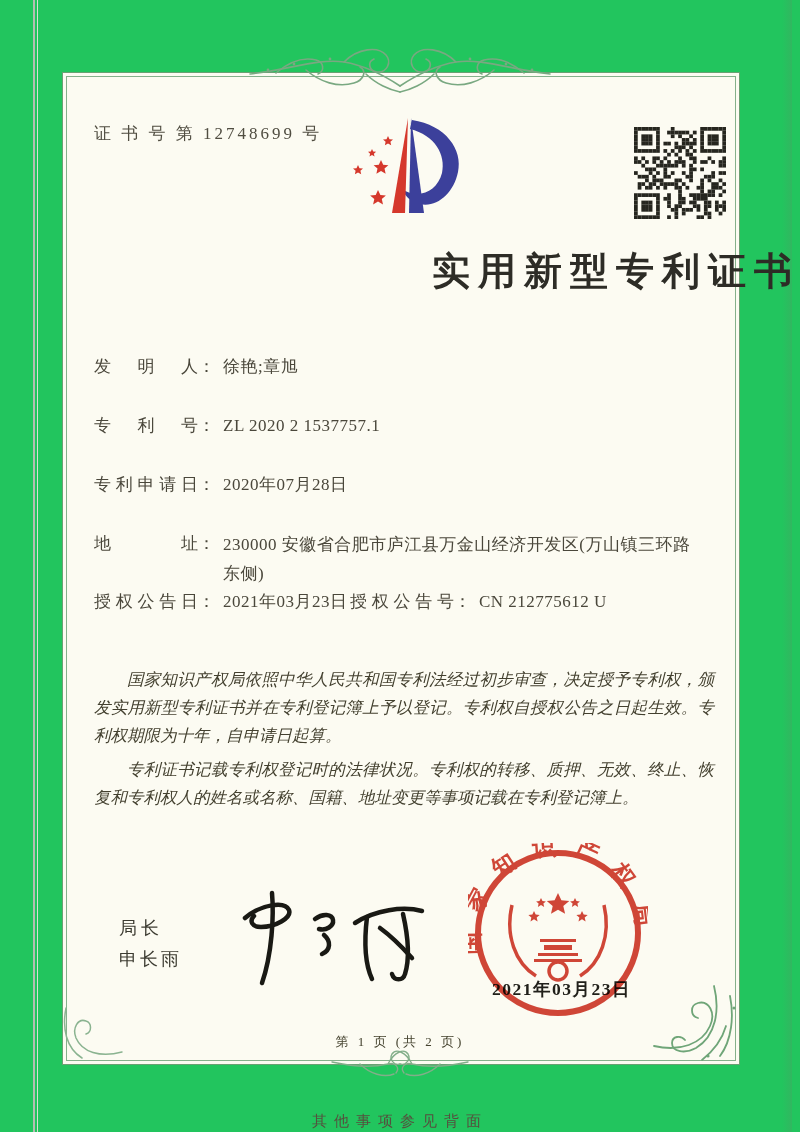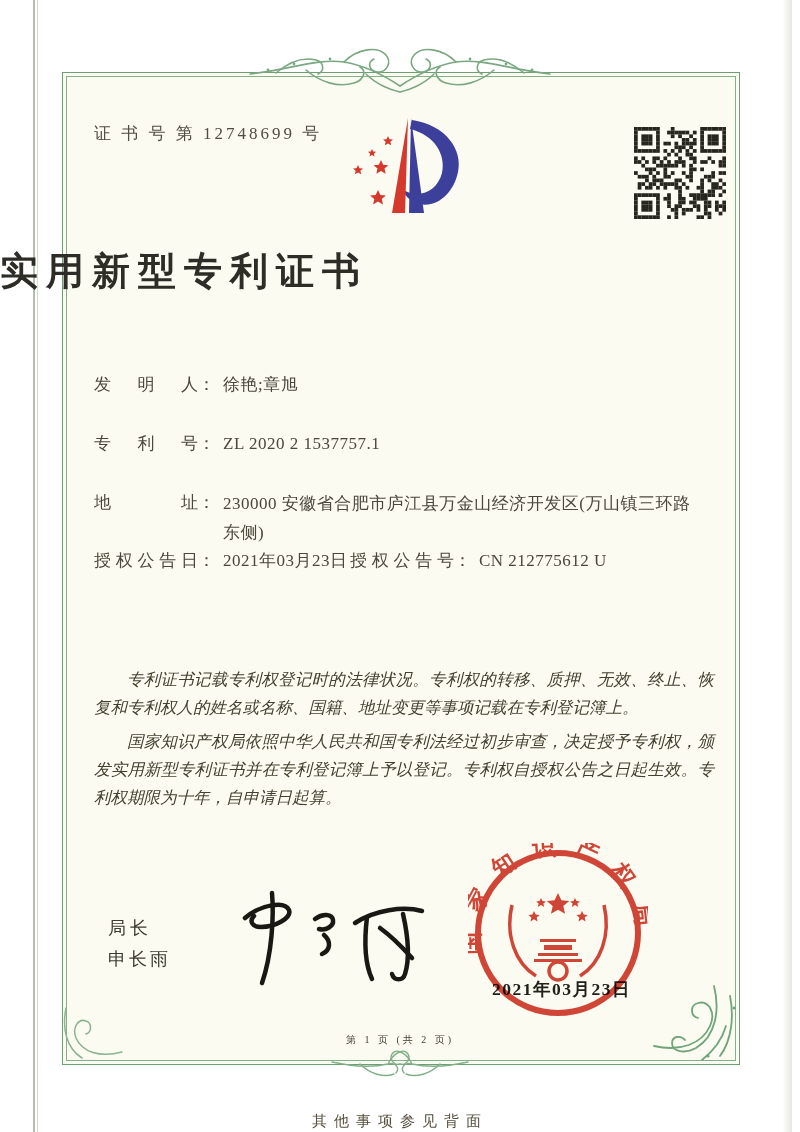--- a/index.html
+++ b/index.html
@@ -1,62 +1,62 @@
 <!DOCTYPE html>
 <html><head>
 <meta charset="utf-8">
 <style>
   html,body{margin:0;padding:0;background:#e9e8e2;}
-  .page{position:relative;width:800px;height:1132px;margin:0 auto;background:#ffffff;
+  .page{position:relative;width:800px;height:1132px;margin:0 auto;background:#22c55e;
         font-family:"Liberation Serif","DejaVu Serif",serif;overflow:hidden;}
   .page-edge-left{position:absolute;left:33px;top:0;width:2px;height:100%;background:#b4bdb3;}
   .page-edge-left2{position:absolute;left:37px;top:0;width:1px;height:100%;background:#d8ddd4;}
   .page-shadow-right{position:absolute;right:8px;top:0;width:10px;height:100%;
         background:linear-gradient(to right,rgba(0,0,0,0),rgba(120,118,105,0.18));}
 
   .frame-outer{position:absolute;left:62px;top:72px;width:676px;height:991px;
         border:1.5px solid #6aa073;background:#fcfbf2;}
   .frame-inner{position:absolute;left:3px;top:3px;right:3px;bottom:3px;border:1px solid #85b08b;}
 
   .flourish{position:absolute;pointer-events:none;}
 
   .cert-no{position:absolute;left:94px;top:122px;font-size:17px;letter-spacing:3px;color:#504d41;}
 
   .logo{position:absolute;left:336px;top:108px;width:152px;height:130px;}
   .qr{position:absolute;left:634px;top:127px;width:92px;height:92px;}
 
-  .title{position:absolute;left:0;top:246px;width:100%;text-align:left;
+  .title{position:absolute;left:0;top:246px;width:100%;text-align:right;
          font-size:38px;font-weight:600;letter-spacing:8px;color:#2d2c26;}
 
   .fields{position:absolute;left:94px;top:344px;width:618px;font-size:17px;color:#4a473b;line-height:27px;}
   .frow{white-space:nowrap;}
-  .frow.mt27{margin-top:27px;} .frow.mt18{margin-top:32px;}
+  .frow.mt27{margin-top:9px;} .frow.mt18{margin-top:32px;}
   .flabel{display:inline-block;width:104px;text-align:justify;text-align-last:justify;vertical-align:top;}
   .fcolon{margin-right:8px;}
   .fvalue{letter-spacing:0.5px;}
   .fvalue.wrap{display:inline-block;width:478px;white-space:normal;vertical-align:top;line-height:29px;font-family:Liberation Serif, serif;}
   .grant-pair1{display:inline-block;width:256px;}
 
   .paras{position:absolute;left:94px;top:666px;width:620px;font-size:16.5px;line-height:28px;
          color:#43402f;text-align:justify;font-style:italic;}
   .paras p{margin:0;text-indent:2em;}
   .paras p + p{margin-top:6px;}
 
-  .director{position:absolute;left:108px;top:916px;font-size:18px;color:#3c3b31;letter-spacing:4px;
+  .director{position:absolute;left:119px;top:916px;font-size:18px;color:#3c3b31;letter-spacing:4px;
             font-family:Liberation Sans, sans-serif;}
   .director .name{margin-top:7px;letter-spacing:3px;}
 
   .signature{position:absolute;left:205px;top:886px;width:238px;height:102px;}
 
   .seal{position:absolute;left:468px;top:843px;width:180px;height:180px;mix-blend-mode:multiply;opacity:.93;}
   .seal-date{position:absolute;left:492px;top:977px;font-size:17.5px;font-weight:bold;color:#21201a;
              letter-spacing:1.5px;z-index:0;}
 
   .page-info{position:absolute;left:0;top:1033px;width:100%;text-align:center;
-             font-size:10px;letter-spacing:3px;color:#45432f;}
+             font-size:13px;letter-spacing:3px;color:#45432f;}
   .footer-note{position:absolute;left:0;top:1112px;width:100%;text-align:center;
              font-size:15px;letter-spacing:7px;color:#55503e;}
 </style>
 </head>
 <body>
 
 <div class="page">
 
   <div class="page-edge-left"></div>
   <div class="page-edge-left2"></div>
@@ -436,30 +436,33 @@
   <div class="title">实用新型专利证书</div>
 
   <div class="fields">
     <div class="frow mt27">
       <span class="flabel">发明人</span><span class="fcolon">：</span><span class="fvalue">徐艳;章旭</span>
     </div>
     <div class="frow mt18">
       <span class="flabel">专利号</span><span class="fcolon">：</span><span class="fvalue">ZL 2020 2 1537757.1</span>
     </div>
     <div class="frow mt18">
+      <span class="flabel">专利申请日</span><span class="fcolon">：</span><span class="fvalue">2020年07月28日</span>
+    </div>
+    <div class="frow mt18">
       <span class="flabel">地址</span><span class="fcolon">：</span><span class="fvalue wrap">230000 安徽省合肥市庐江县万金山经济开发区(万山镇三环路东侧)</span>
     </div>
     <div class="frow">
       <span class="grant-pair1"><span class="flabel">授权公告日</span><span class="fcolon">：</span><span class="fvalue">2021年03月23日</span></span><span><span class="flabel">授权公告号</span><span class="fcolon">：</span><span class="fvalue">CN 212775612 U</span></span>
     </div>
   </div>
 
   <div class="paras">
+    <p>国家知识产权局依照中华人民共和国专利法经过初步审查，决定授予专利权，颁发实用新型专利证书并在专利登记簿上予以登记。专利权自授权公告之日起生效。专利权期限为十年，自申请日起算。</p>
     <p>专利证书记载专利权登记时的法律状况。专利权的转移、质押、无效、终止、恢复和专利权人的姓名或名称、国籍、地址变更等事项记载在专利登记簿上。</p>
-    <p>国家知识产权局依照中华人民共和国专利法经过初步审查，决定授予专利权，颁发实用新型专利证书并在专利登记簿上予以登记。专利权自授权公告之日起生效。专利权期限为十年，自申请日起算。</p>
   </div>
 
   <div class="director">
     <div>局长</div>
     <div class="name">申长雨</div>
   </div>
 
   <svg class="signature" viewBox="0 0 238 102">
     <g fill="none" stroke="#191914" stroke-width="4.5" stroke-linecap="round" stroke-linejoin="round">
       <path d="M40,32 C56,18 80,15 84,24 C87,32 70,41 56,41 C47,41 44,35 49,30"></path>

